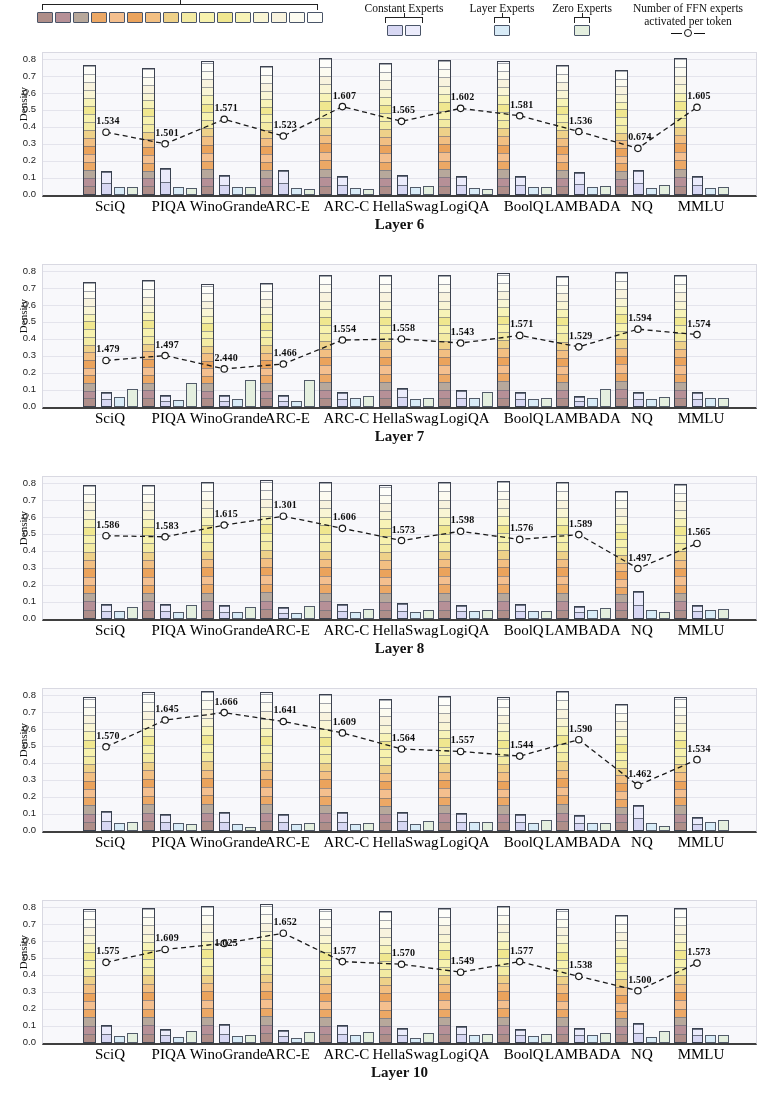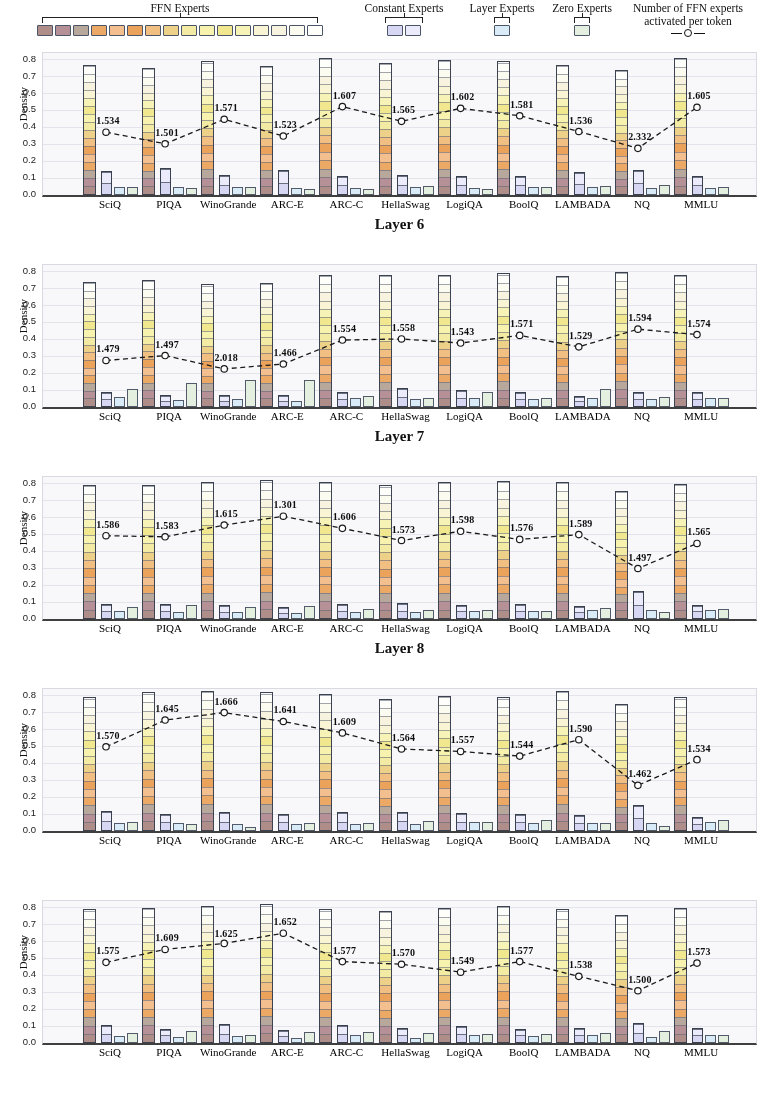--- a/index.html
+++ b/index.html
@@ -32,33 +32,32 @@
   .bar{position:absolute;bottom:0;box-sizing:border-box;}
   .ffnbar{display:flex;flex-direction:column-reverse;border:1px solid #3d4350;}
   .ffnseg{flex:1 1 0;border-top:1px solid rgba(100,106,122,.6);}
   .smallbar{border:1.2px solid #525b69;}
   .constbar{display:flex;flex-direction:column-reverse;border:1.2px solid #394150;}
   .constseg{border-top:1px solid #6a7080;}
   .lsvg{position:absolute;left:0;top:0;}
   .vlabel{position:absolute;width:44px;text-align:center;font-size:10px;font-weight:bold;
           color:#0d0d0d;letter-spacing:.2px;}
   .xlabels{position:absolute;left:42px;right:4px;top:152px;height:16px;}
-  .xlab{position:absolute;transform:translateX(-50%);font-size:11px;white-space:nowrap;color:#000;}
+  .xlab{position:absolute;transform:translateX(-50%);font-size:15px;white-space:nowrap;color:#000;}
   .layer-title{position:absolute;left:42px;right:4px;top:170px;text-align:center;
                font-size:15px;font-weight:bold;}
 </style>
 </head>
 <body>
 
 <div id="fig">
 
   <div id="legend">
 
     <div class="lgroup" style="left:34px;width:292px;">
-      <div class="llabel">FFN Experts</div>
       <div class="bracket" style="width:274px;"></div>
       <div class="boxrow" id="ffn-boxes">
           <span class="lbox" style="background: rgb(175, 142, 137);"></span>
           <span class="lbox" style="background: rgb(182, 144, 151);"></span>
           <span class="lbox" style="background: rgb(183, 168, 155);"></span>
           <span class="lbox" style="background: rgb(236, 168, 101);"></span>
           <span class="lbox" style="background: rgb(244, 191, 142);"></span>
           <span class="lbox" style="background: rgb(235, 163, 92);"></span>
           <span class="lbox" style="background: rgb(242, 191, 130);"></span>
           <span class="lbox" style="background: rgb(238, 209, 137);"></span>
@@ -410,21 +409,21 @@
           </svg>
           <div class="vlabel" style="left: 43px; top: 62.2115px;">1.534</div>
           <div class="vlabel" style="left: 102.1px; top: 73.787px;">1.501</div>
           <div class="vlabel" style="left: 161.2px; top: 49.2329px;">1.571</div>
           <div class="vlabel" style="left: 220.3px; top: 66.07px;">1.523</div>
           <div class="vlabel" style="left: 279.4px; top: 36.605px;">1.607</div>
           <div class="vlabel" style="left: 338.5px; top: 51.3375px;">1.565</div>
           <div class="vlabel" style="left: 397.6px; top: 38.3589px;">1.602</div>
           <div class="vlabel" style="left: 456.7px; top: 45.7251px;">1.581</div>
           <div class="vlabel" style="left: 515.8px; top: 61.5099px;">1.536</div>
-          <div class="vlabel" style="left: 574.9px; top: 78.3471px;">2.332</div>
+          <div class="vlabel" style="left: 574.9px; top: 78.3471px;">0.674</div>
           <div class="vlabel" style="left: 634px; top: 37.3065px;">1.605</div>
         </div>
         <div class="xlabels">
           <div class="xlab" style="left: 68px;">SciQ</div>
           <div class="xlab" style="left: 127.1px;">PIQA</div>
           <div class="xlab" style="left: 186.2px;">WinoGrande</div>
           <div class="xlab" style="left: 245.3px;">ARC-E</div>
           <div class="xlab" style="left: 304.4px;">ARC-C</div>
           <div class="xlab" style="left: 363.5px;">HellaSwag</div>
           <div class="xlab" style="left: 422.6px;">LogiQA</div>
@@ -728,21 +727,21 @@
             <circle cx="299.4" cy="75.04699999999998" r="3.2" fill="#ffffff" stroke="#1a1a1a" stroke-width="1.2"></circle>
             <circle cx="358.5" cy="73.95833333333333" r="3.2" fill="#ffffff" stroke="#1a1a1a" stroke-width="1.2"></circle>
             <circle cx="417.6" cy="78.04083333333335" r="3.2" fill="#ffffff" stroke="#1a1a1a" stroke-width="1.2"></circle>
             <circle cx="476.7" cy="70.42016666666669" r="3.2" fill="#ffffff" stroke="#1a1a1a" stroke-width="1.2"></circle>
             <circle cx="535.8" cy="81.8511666666667" r="3.2" fill="#ffffff" stroke="#1a1a1a" stroke-width="1.2"></circle>
             <circle cx="594.9" cy="64.16033333333331" r="3.2" fill="#ffffff" stroke="#1a1a1a" stroke-width="1.2"></circle>
             <circle cx="654" cy="69.60366666666665" r="3.2" fill="#ffffff" stroke="#1a1a1a" stroke-width="1.2"></circle>
           </svg>
           <div class="vlabel" style="left: 43px; top: 78.4595px;">1.479</div>
           <div class="vlabel" style="left: 102.1px; top: 73.5605px;">1.497</div>
-          <div class="vlabel" style="left: 161.2px; top: 86.8967px;">2.018</div>
+          <div class="vlabel" style="left: 161.2px; top: 86.8967px;">2.440</div>
           <div class="vlabel" style="left: 220.3px; top: 81.9977px;">1.466</div>
           <div class="vlabel" style="left: 279.4px; top: 58.047px;">1.554</div>
           <div class="vlabel" style="left: 338.5px; top: 56.9583px;">1.558</div>
           <div class="vlabel" style="left: 397.6px; top: 61.0408px;">1.543</div>
           <div class="vlabel" style="left: 456.7px; top: 53.4202px;">1.571</div>
           <div class="vlabel" style="left: 515.8px; top: 64.8512px;">1.529</div>
           <div class="vlabel" style="left: 574.9px; top: 47.1603px;">1.594</div>
           <div class="vlabel" style="left: 634px; top: 52.6037px;">1.574</div>
         </div>
         <div class="xlabels">
@@ -1702,21 +1701,21 @@
             <circle cx="299.4" cy="60.5866666666667" r="3.2" fill="#ffffff" stroke="#1a1a1a" stroke-width="1.2"></circle>
             <circle cx="358.5" cy="63.23733333333334" r="3.2" fill="#ffffff" stroke="#1a1a1a" stroke-width="1.2"></circle>
             <circle cx="417.6" cy="71.18933333333338" r="3.2" fill="#ffffff" stroke="#1a1a1a" stroke-width="1.2"></circle>
             <circle cx="476.7" cy="60.5866666666667" r="3.2" fill="#ffffff" stroke="#1a1a1a" stroke-width="1.2"></circle>
             <circle cx="535.8" cy="75.35466666666669" r="3.2" fill="#ffffff" stroke="#1a1a1a" stroke-width="1.2"></circle>
             <circle cx="594.9" cy="89.74400000000003" r="3.2" fill="#ffffff" stroke="#1a1a1a" stroke-width="1.2"></circle>
             <circle cx="654" cy="62.10133333333337" r="3.2" fill="#ffffff" stroke="#1a1a1a" stroke-width="1.2"></circle>
           </svg>
           <div class="vlabel" style="left: 43px; top: 44.344px;">1.575</div>
           <div class="vlabel" style="left: 102.1px; top: 31.4693px;">1.609</div>
-          <div class="vlabel" style="left: 161.2px; top: 27px;">1.625</div>
+          <div class="vlabel" style="left: 161.2px; top: 36px;">1.625</div>
           <div class="vlabel" style="left: 220.3px; top: 15.1867px;">1.652</div>
           <div class="vlabel" style="left: 279.4px; top: 43.5867px;">1.577</div>
           <div class="vlabel" style="left: 338.5px; top: 46.2373px;">1.570</div>
           <div class="vlabel" style="left: 397.6px; top: 54.1893px;">1.549</div>
           <div class="vlabel" style="left: 456.7px; top: 43.5867px;">1.577</div>
           <div class="vlabel" style="left: 515.8px; top: 58.3547px;">1.538</div>
           <div class="vlabel" style="left: 574.9px; top: 72.744px;">1.500</div>
           <div class="vlabel" style="left: 634px; top: 45.1013px;">1.573</div>
         </div>
         <div class="xlabels">
@@ -1725,15 +1724,16 @@
           <div class="xlab" style="left: 186.2px;">WinoGrande</div>
           <div class="xlab" style="left: 245.3px;">ARC-E</div>
           <div class="xlab" style="left: 304.4px;">ARC-C</div>
           <div class="xlab" style="left: 363.5px;">HellaSwag</div>
           <div class="xlab" style="left: 422.6px;">LogiQA</div>
           <div class="xlab" style="left: 481.7px;">BoolQ</div>
           <div class="xlab" style="left: 540.8px;">LAMBADA</div>
           <div class="xlab" style="left: 599.9px;">NQ</div>
           <div class="xlab" style="left: 659px;">MMLU</div>
         </div>
+        <div class="layer-title">Layer 10</div>
       </div>
     </div>
 </div>
 
 </body></html>

